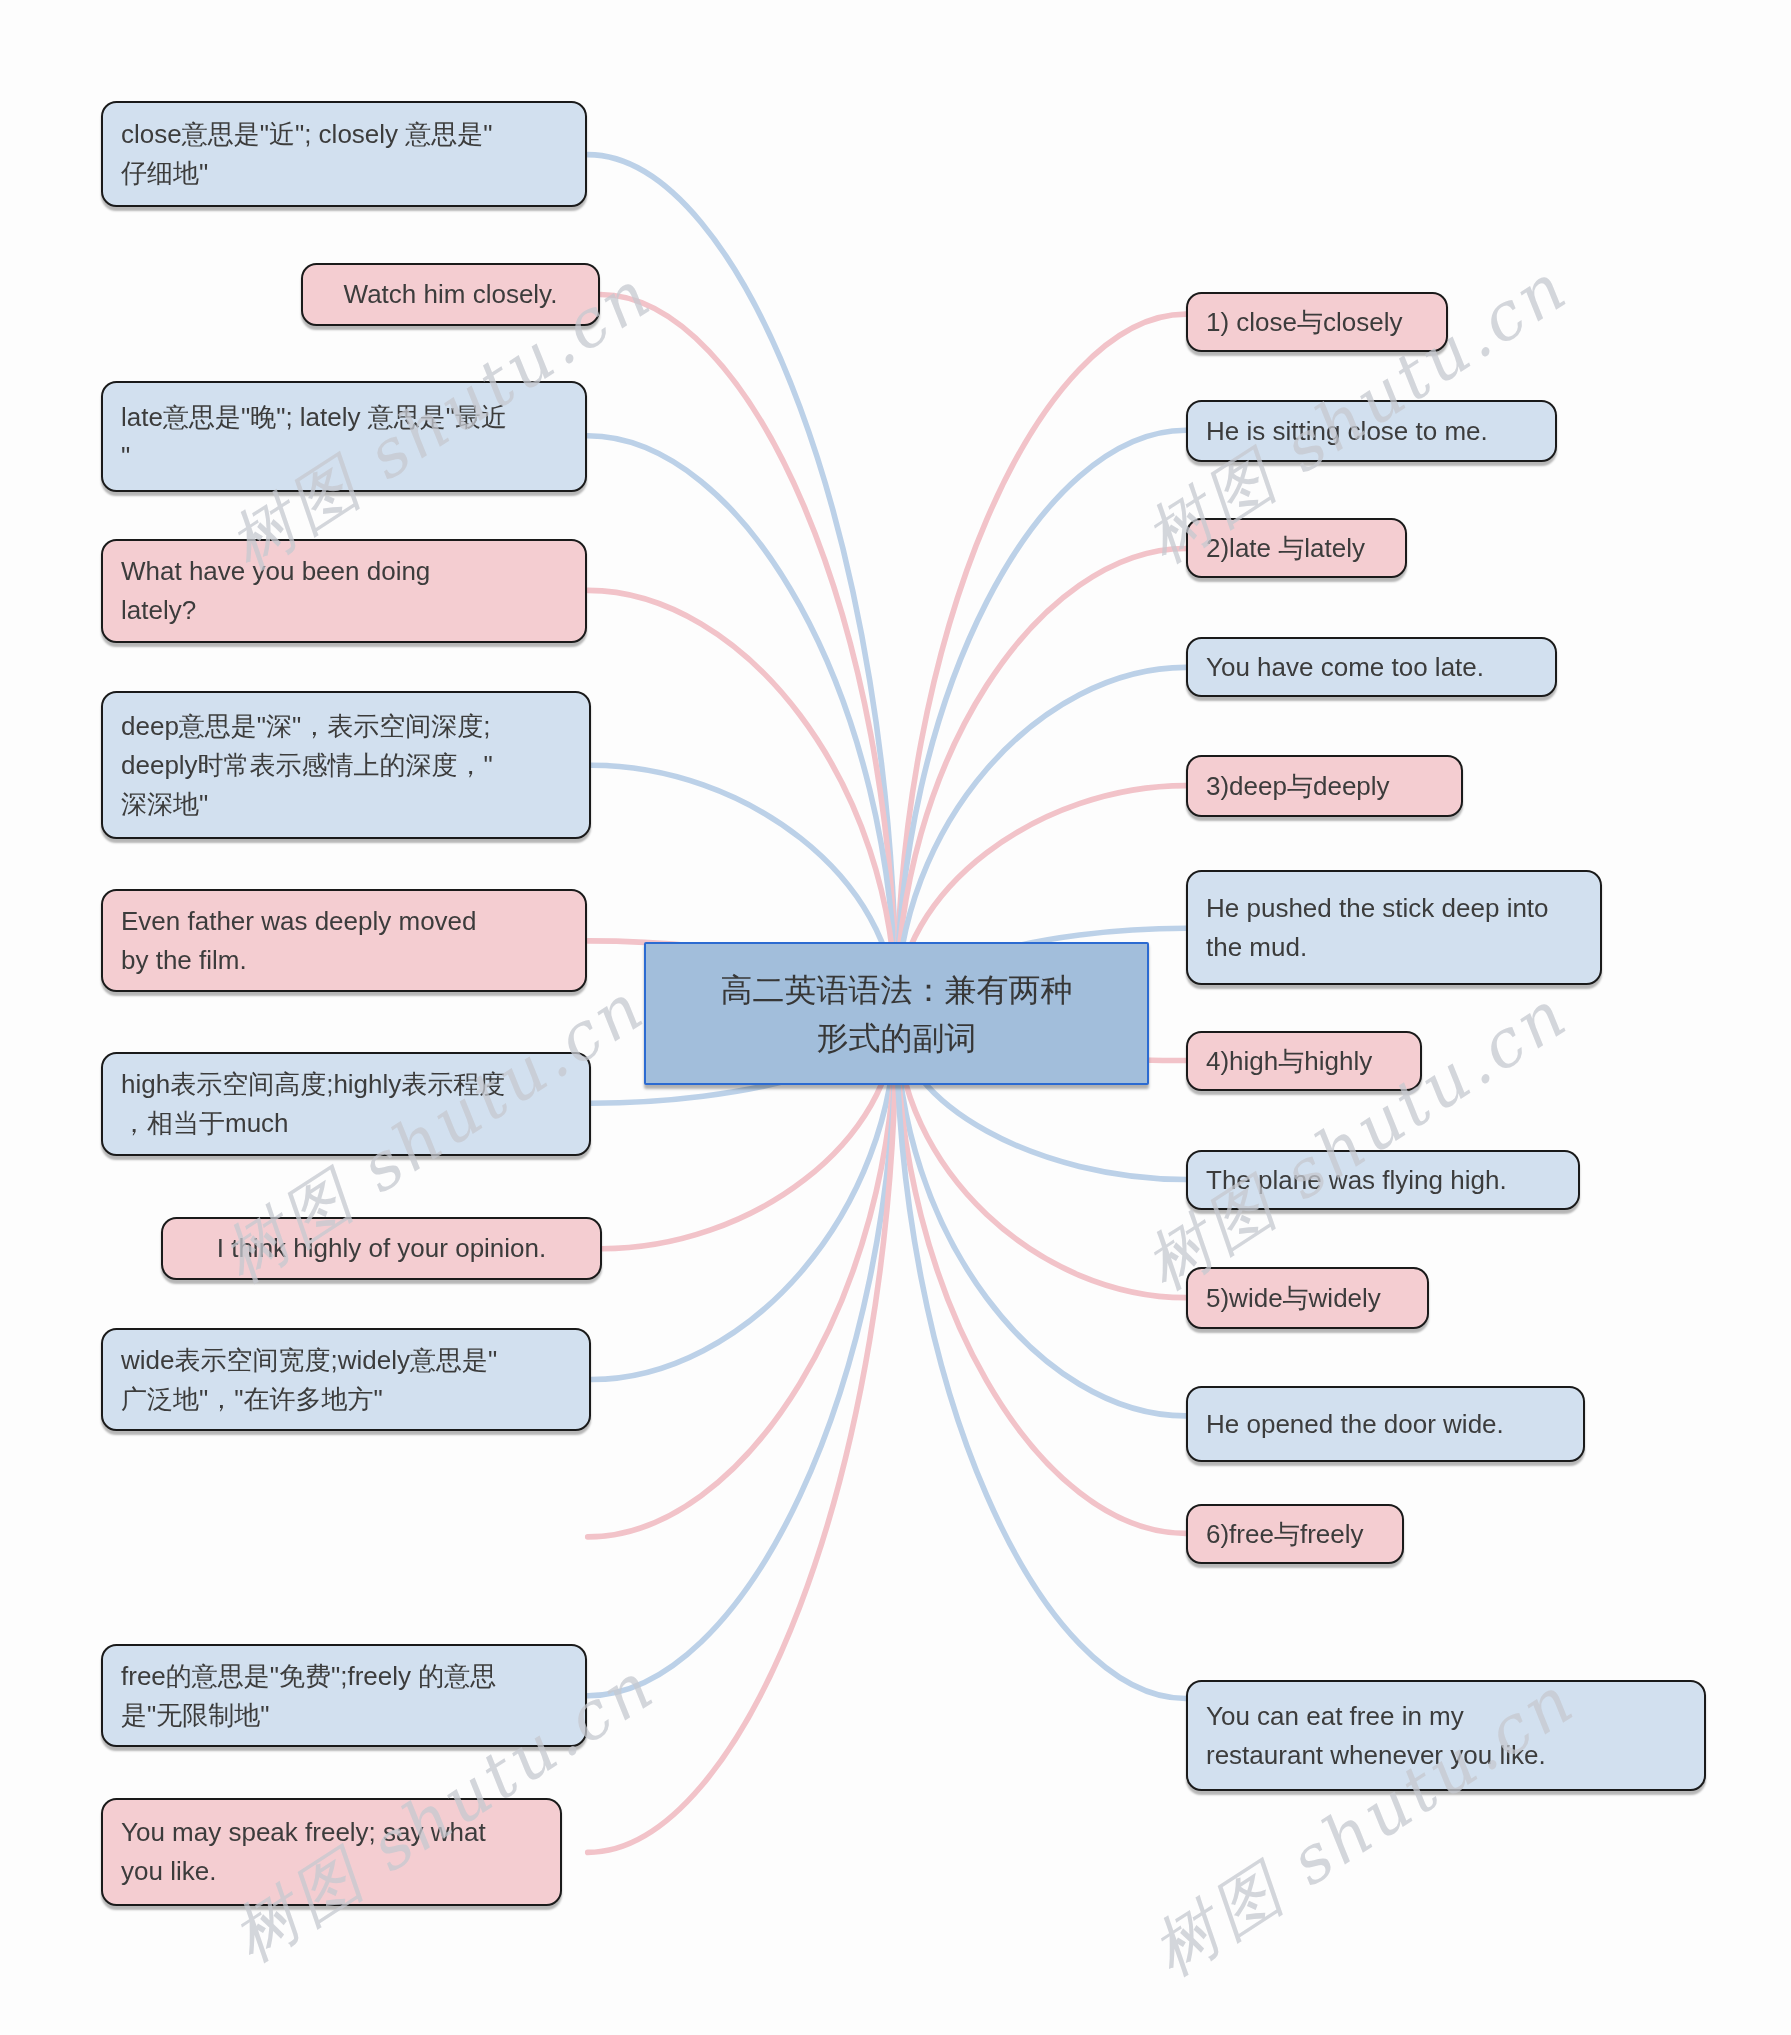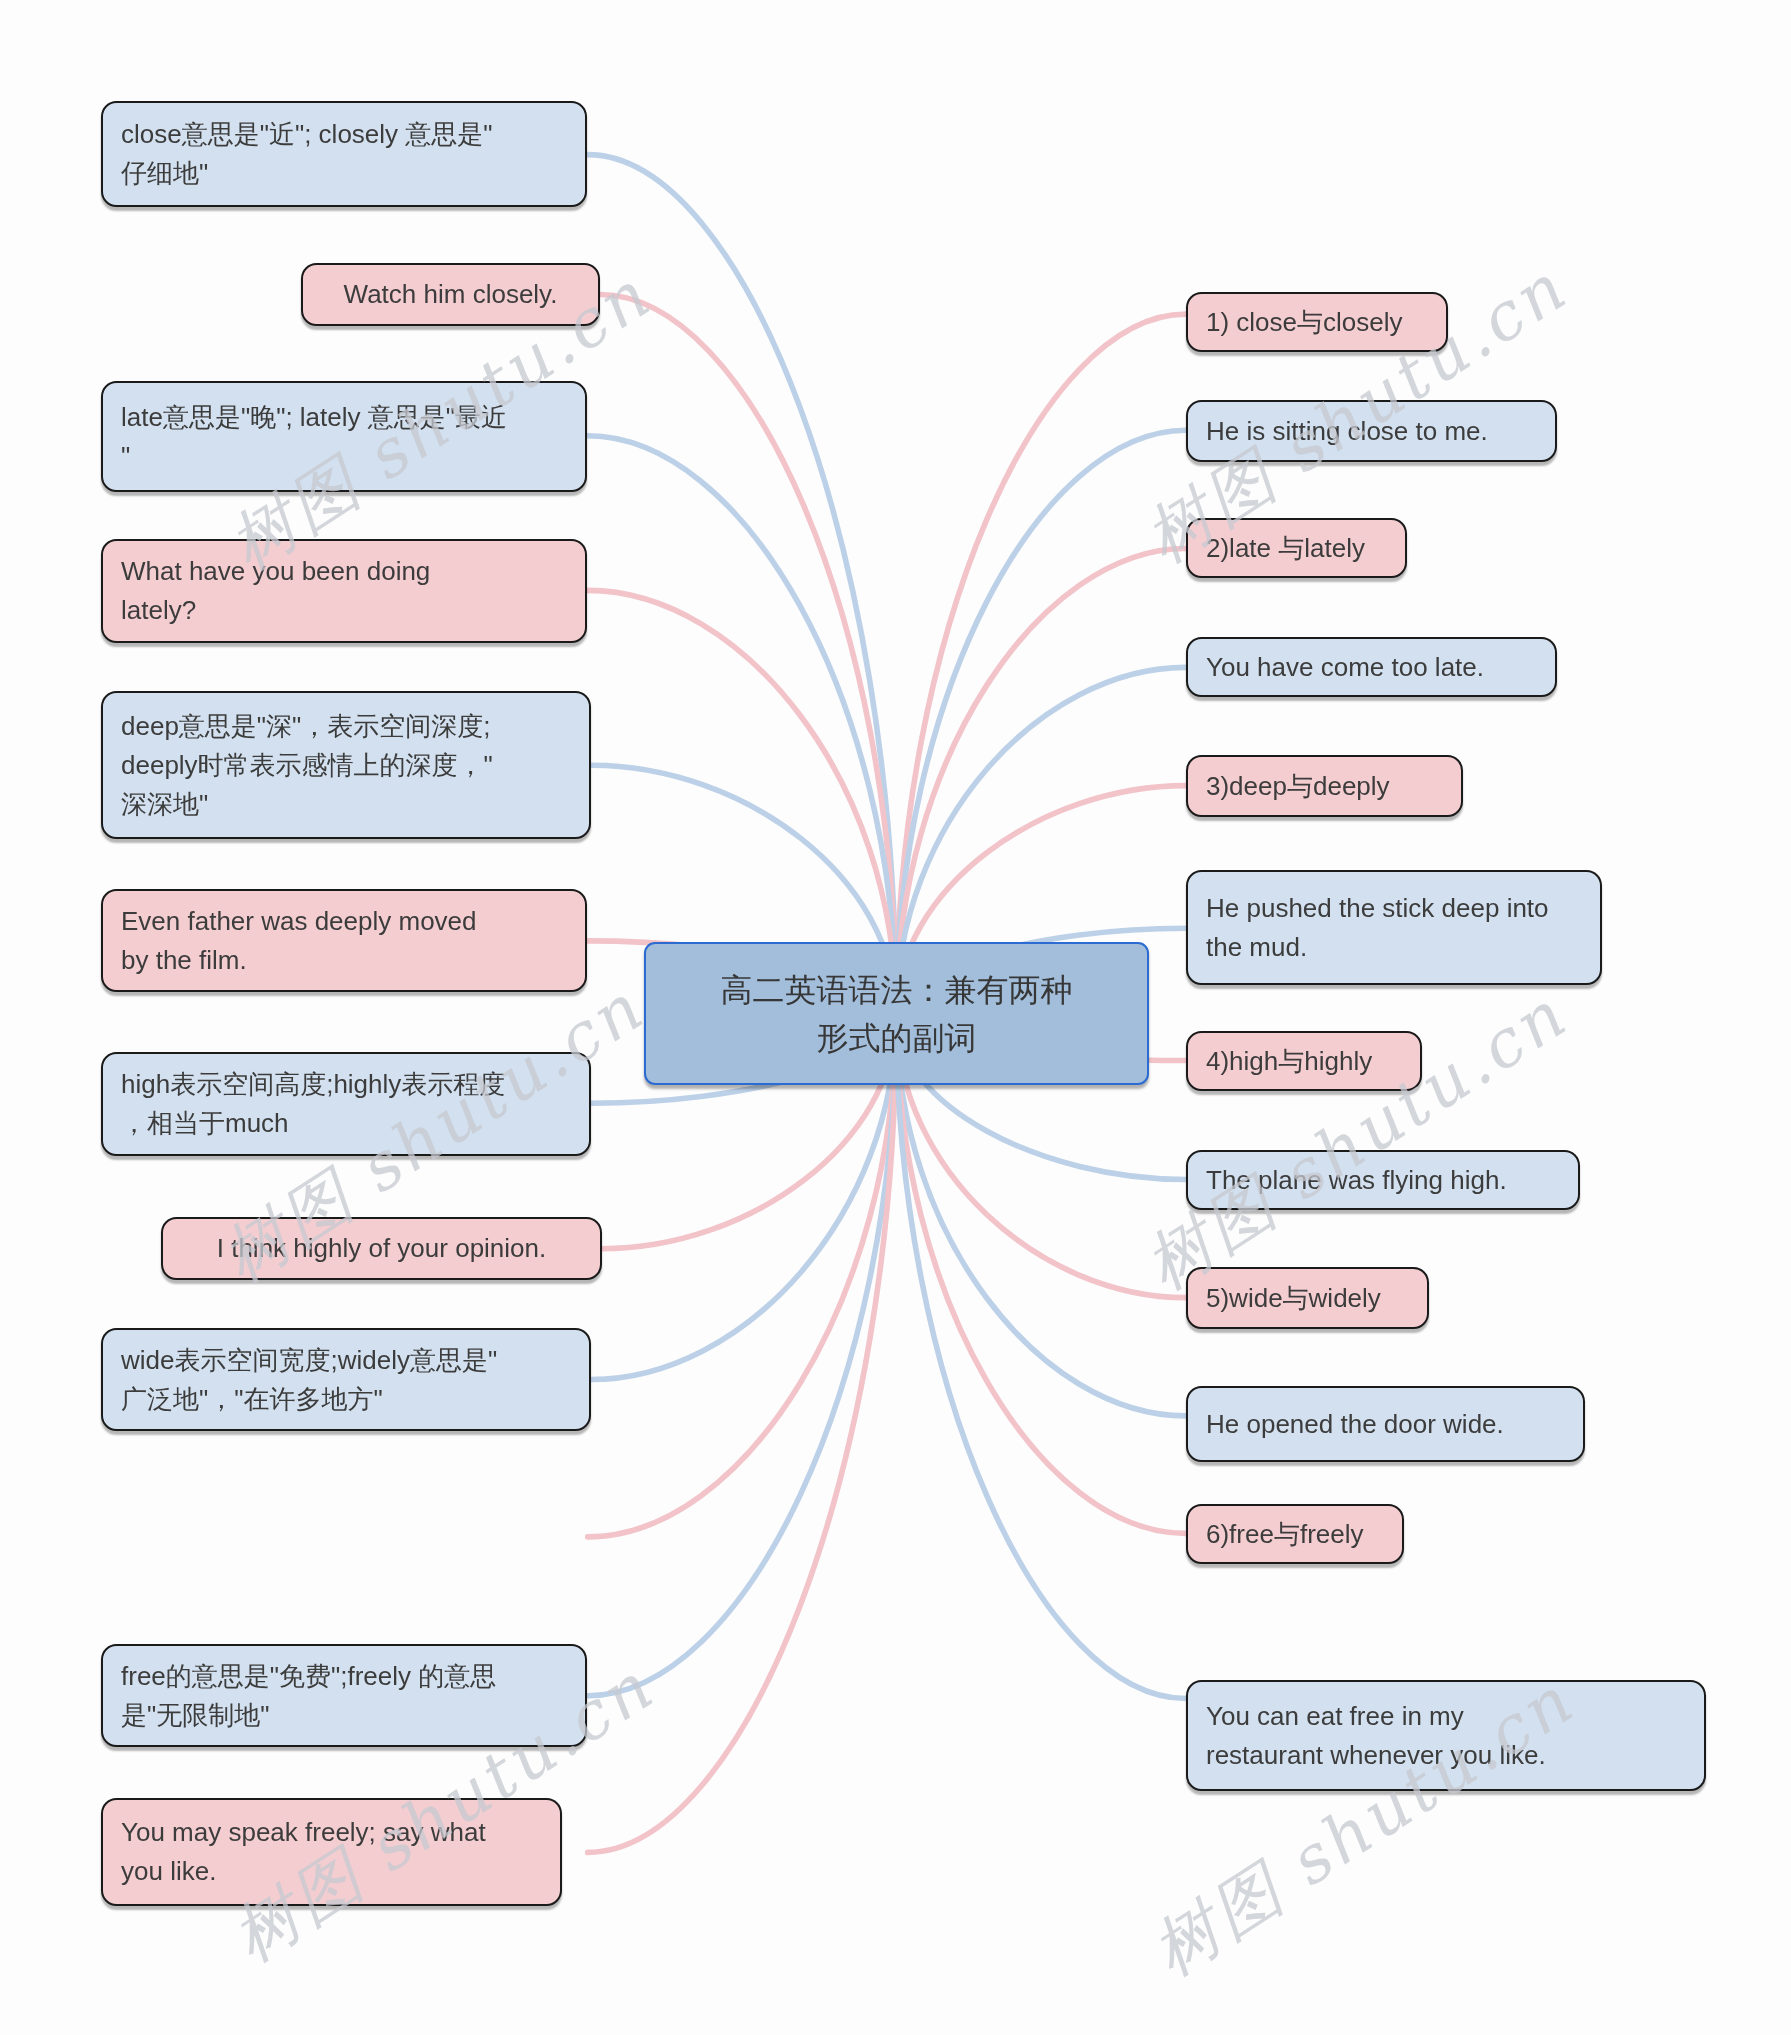--- a/index.html
+++ b/index.html
@@ -28,21 +28,21 @@
   .node span{padding:7px 18px;display:block;}
   .node.blue{background:#d2e0ef;}
   .node.pink{background:#f4cdd1;}
   .node.centered{justify-content:center;text-align:center;}
   #central{
     position:absolute;
     box-sizing:border-box;
     left:644px;top:942px;width:505px;height:143px;
     background:#a2bedb;
     border:2.8px solid #2c6bd1;
-    border-radius:11px;
+    border-radius:2px;
     box-shadow:0 3.5px 2.8px rgba(0,0,0,0.3);
     display:flex;align-items:center;justify-content:center;
     text-align:center;
     font-size:32px;line-height:1.5;
     color:#373737;
     white-space:pre-line;
     z-index:2;
   }
   .watermark{
     position:absolute;

